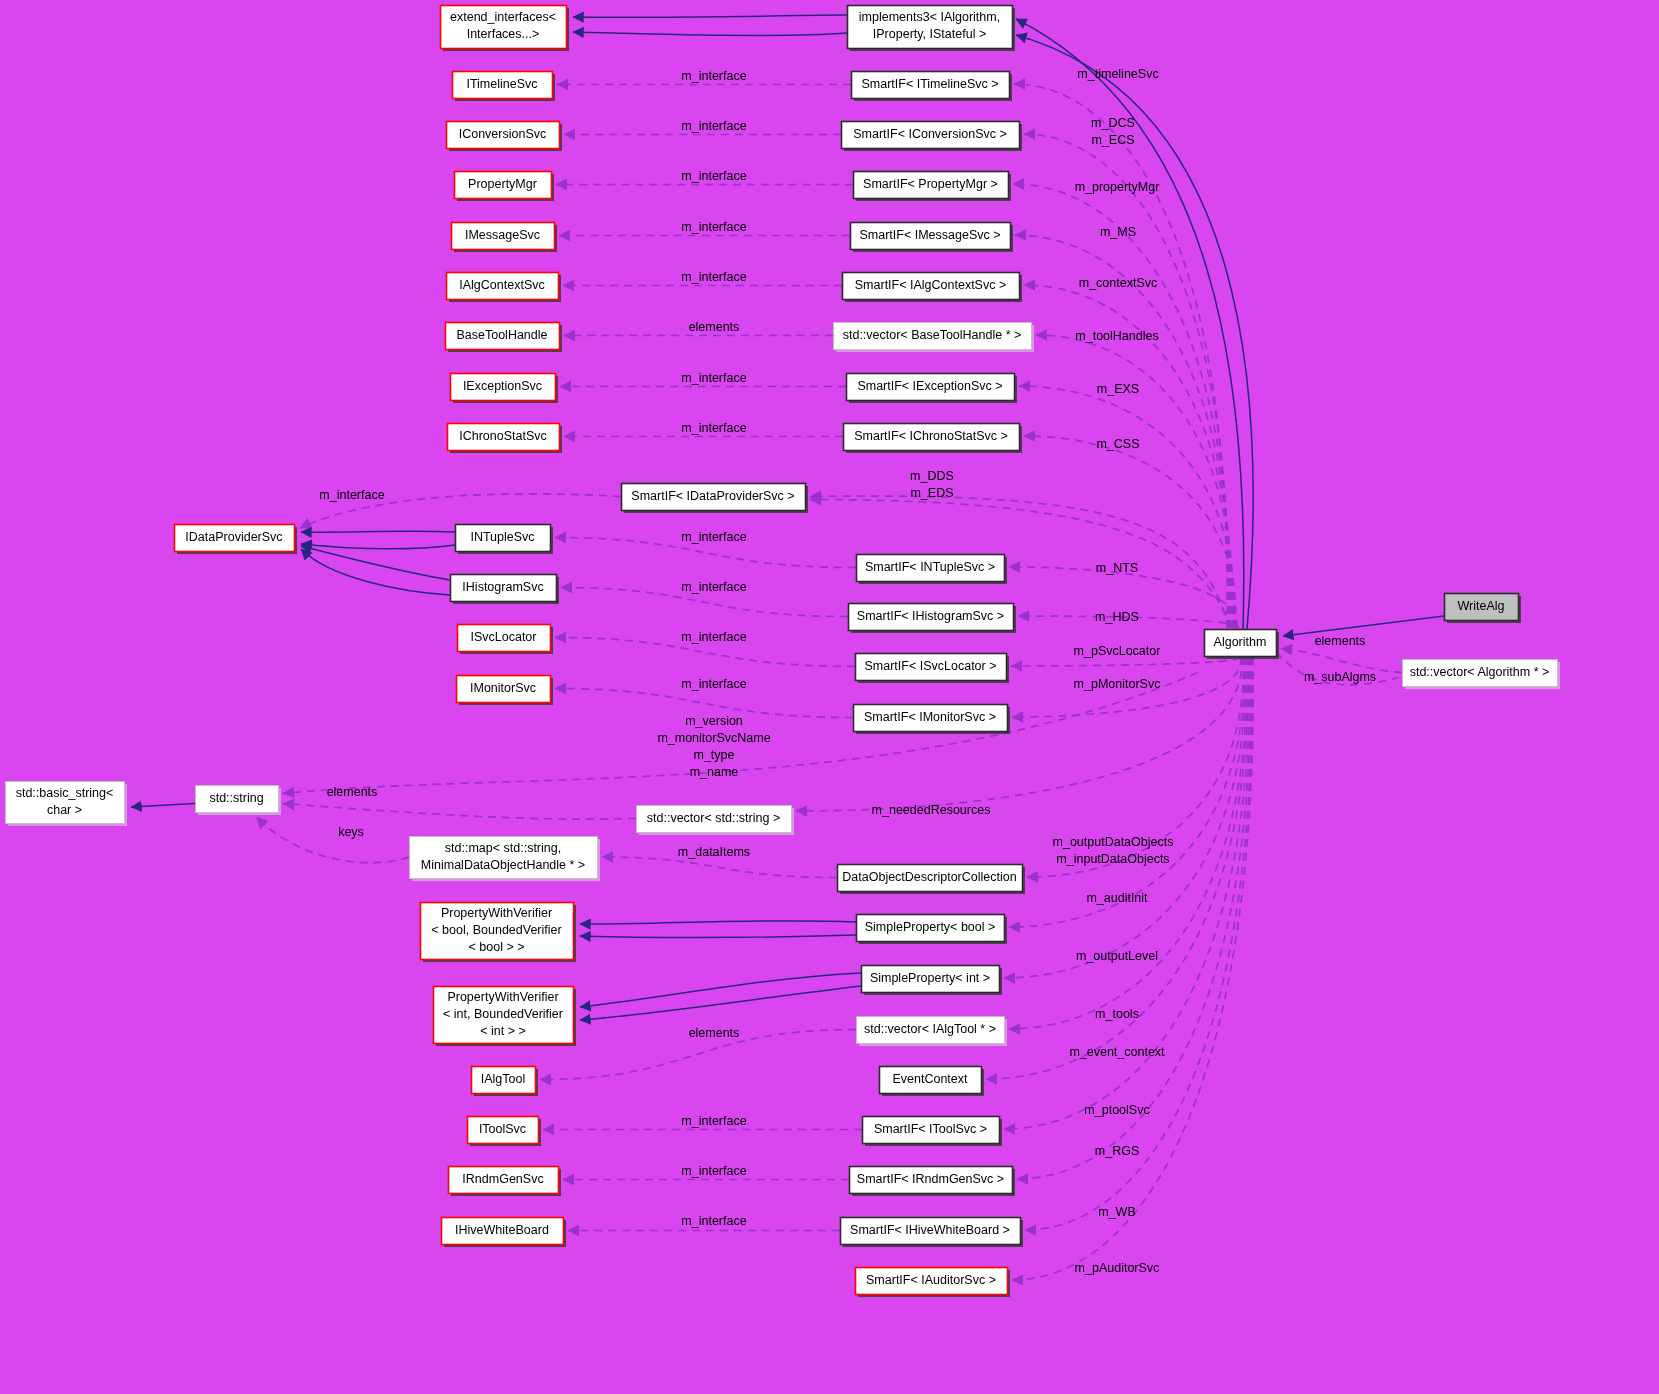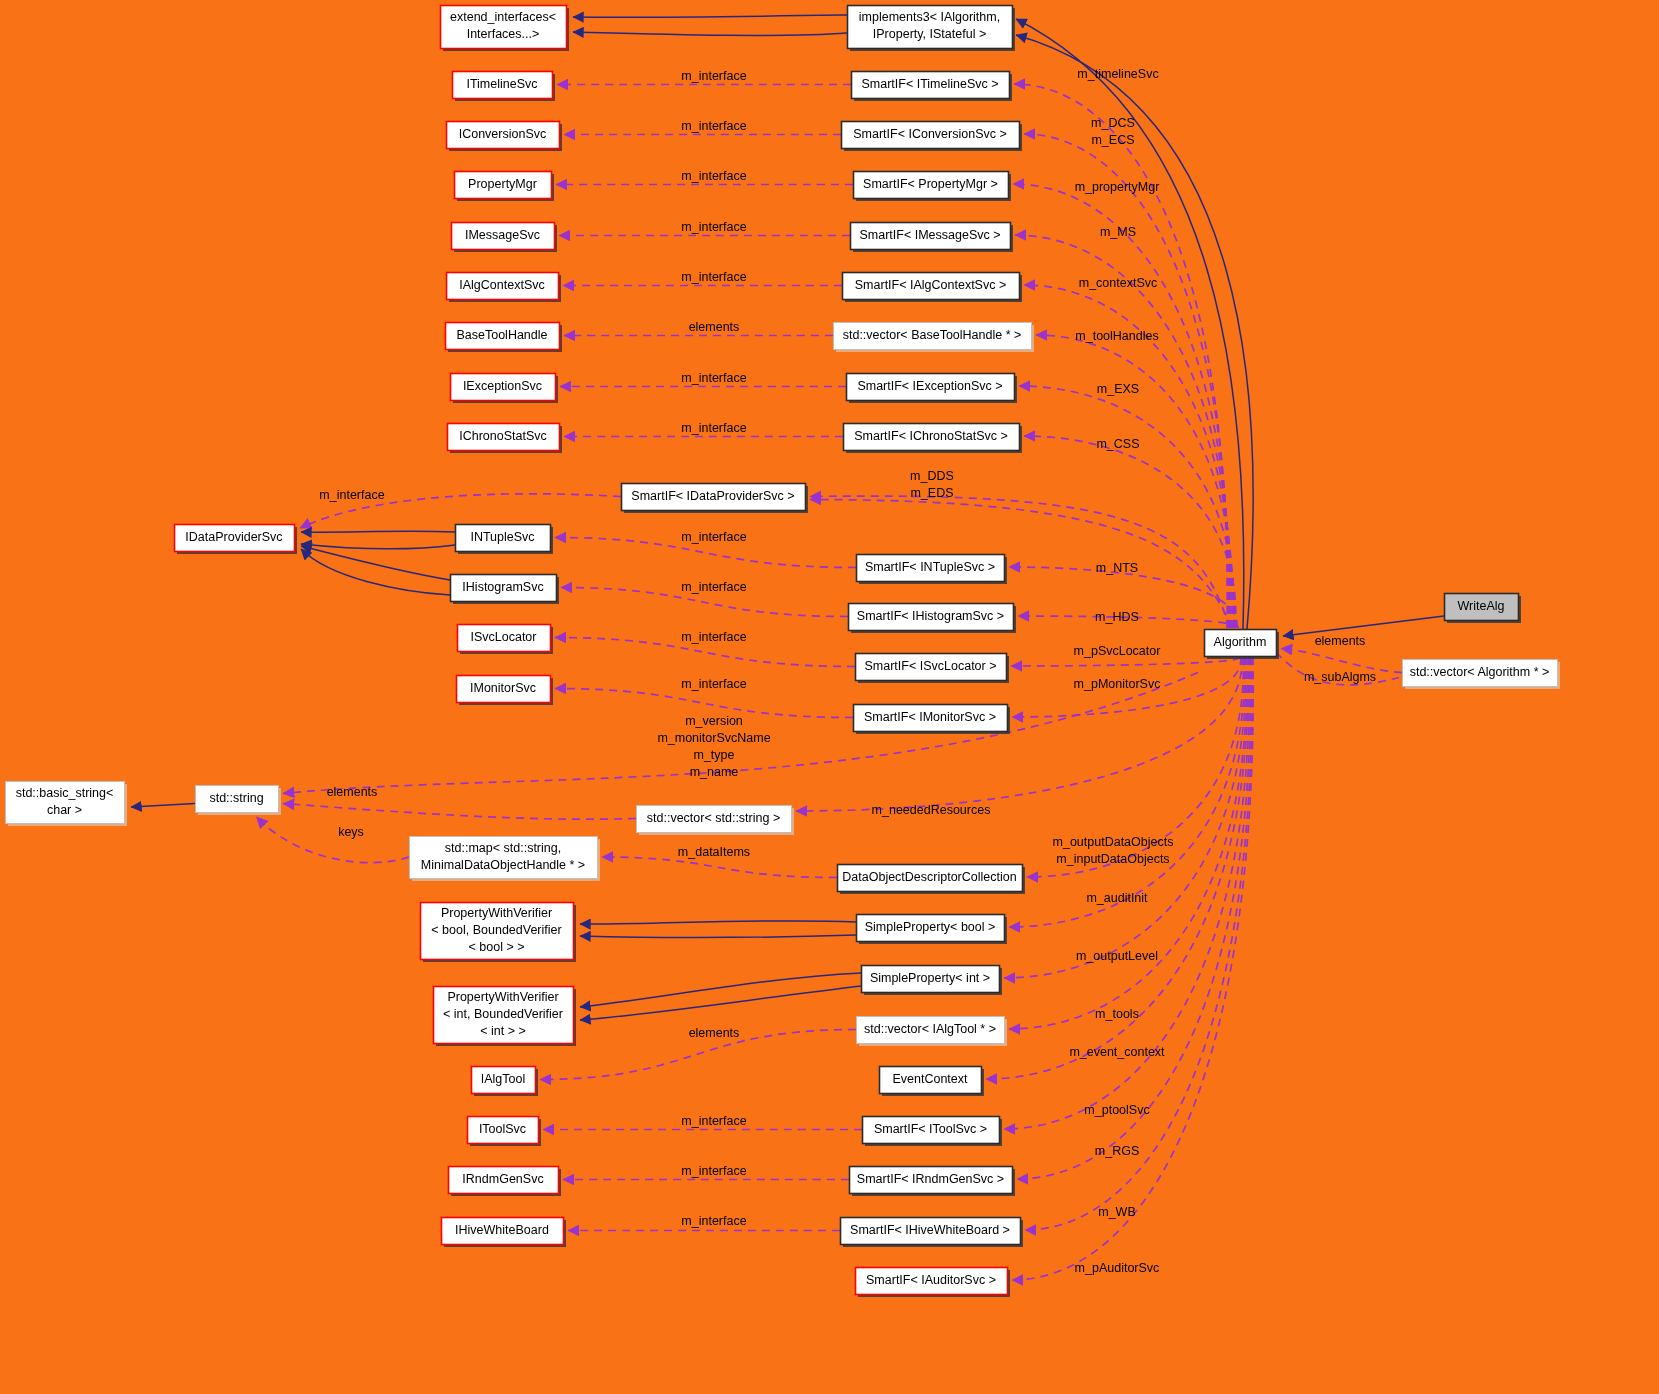--- a/index.html
+++ b/index.html
@@ -1,17 +1,17 @@
 <!DOCTYPE html>
 <html><head>
 <meta charset="utf-8">
 <style>
   html,body{margin:0;padding:0;background:#ffffff;}
   body{width:1659px;height:1394px;overflow:hidden;font-family:"Liberation Sans",sans-serif;}
-  #diagram{position:relative;width:1659px;height:1394px;background:#f97316;}
+  #diagram{position:relative;width:1659px;height:1394px;background:#d946ef;}
   svg{position:absolute;left:0;top:0;width:1659px;height:1394px;}
   text{font-family:"Liberation Sans",sans-serif;}
   .nodelabel{font-size:12.5px;fill:#000;text-anchor:middle;dominant-baseline:middle;}
   .edgelabel{font-size:12.5px;fill:#000;text-anchor:middle;dominant-baseline:middle;}
 </style>
 </head>
 <body>
 
 <div id="diagram">
   <svg id="canvas" viewBox="0 0 1659 1394" xmlns="http://www.w3.org/2000/svg">

